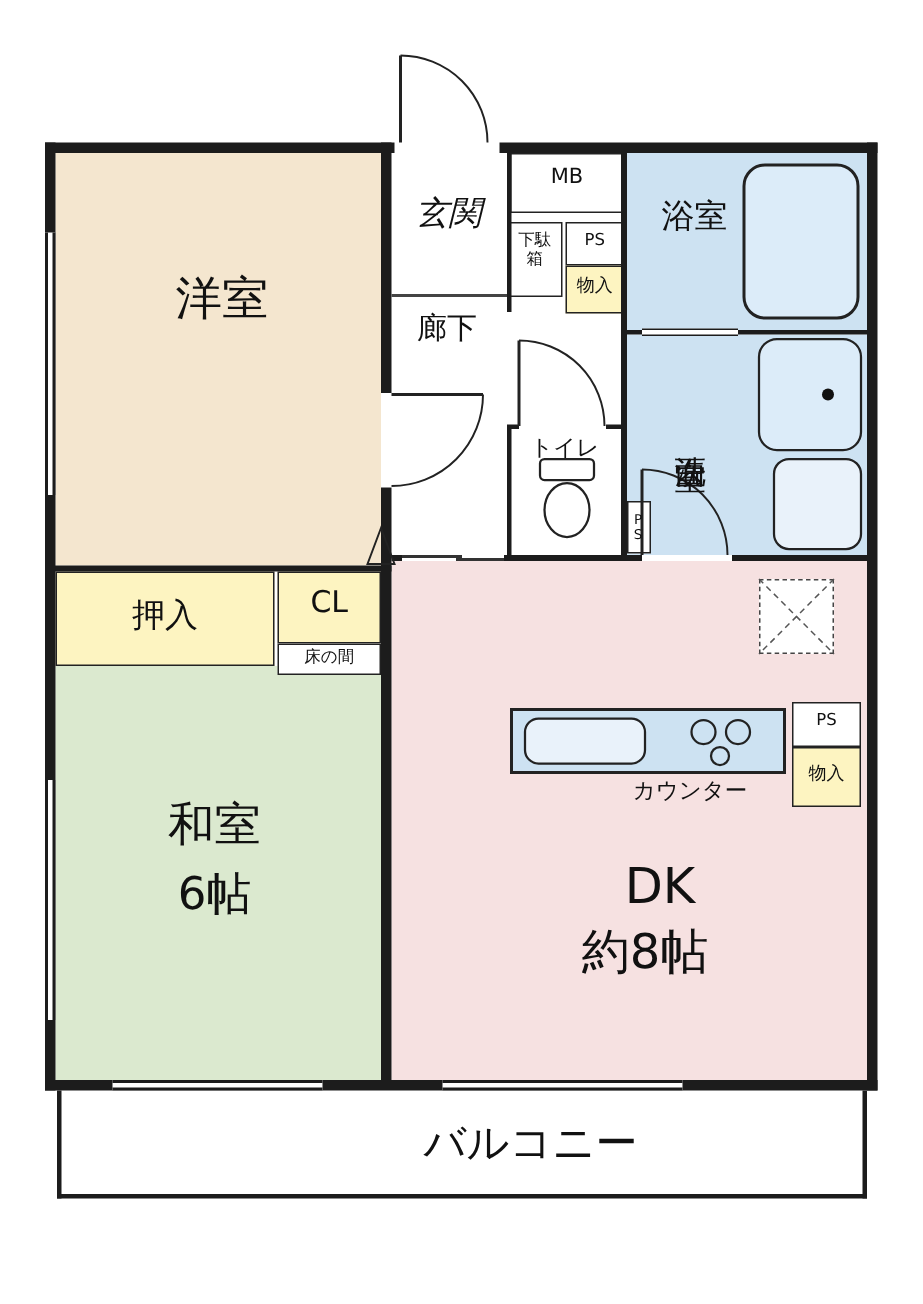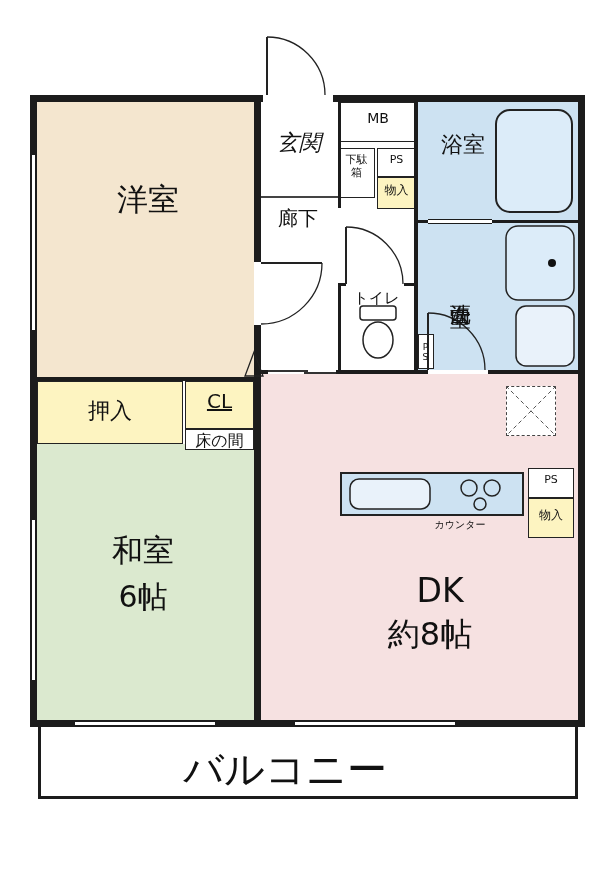--- a/index.html
+++ b/index.html
@@ -116,22 +116,22 @@
     </g>
     <g stroke="#555" stroke-width="1" stroke-dasharray="4,3">
       <line x1="506" y1="386" x2="556" y2="436"></line>
       <line x1="556" y1="386" x2="506" y2="436"></line>
     </g>
   </svg>
 
   <div class="lbl" style="left:43px;top:182px;width:210px;font-size:31px;">洋室</div>
 
   <div class="lbl" style="left:47px;top:398px;width:126px;font-size:22px;">押入</div>
-  <div class="lbl" style="left:185px;top:390px;width:69px;font-size:20px;text-decoration:underline;">CL</div>
-  <div class="lbl" style="left:185px;top:432px;width:69px;font-size:16px;">床の間</div>
+  <div class="lbl" style="left:185px;top:390px;width:69px;font-size:20px;">CL</div>
+  <div class="lbl" style="left:185px;top:432px;width:69px;font-size:11px;">床の間</div>
 
   <div class="lbl" style="left:43px;top:533px;width:200px;font-size:31px;">和室</div>
   <div class="lbl" style="left:43px;top:580px;width:200px;font-size:30px;">6帖</div>
 
   <div class="lbl" style="left:262px;top:130px;width:74px;font-size:22px;font-style:italic;">玄関</div>
   <div class="lbl" style="left:262px;top:207px;width:72px;font-size:20px;">廊下</div>
 
   <div class="lbl" style="left:340px;top:110px;width:76px;font-size:14px;">MB</div>
   <div class="lbl wrap" style="left:343px;top:154px;width:27px;font-size:11px;word-break:break-all;">下駄箱</div>
   <div class="lbl" style="left:377px;top:154px;width:39px;font-size:11px;">PS</div>
@@ -140,19 +140,19 @@
   <div class="lbl" style="left:420px;top:132px;width:86px;font-size:22px;">浴室</div>
 
   <div class="lbl vert" style="left:448px;top:230px;height:120px;font-size:21px;">洗面室</div>
   <div class="lbl vert" style="left:420px;top:337px;height:30px;font-size:9px;letter-spacing:0;">PS</div>
 
   <div class="lbl" style="left:340px;top:290px;width:73px;font-size:15px;">トイレ</div>
 
   <div class="lbl" style="left:340px;top:572px;width:200px;font-size:33px;">DK</div>
   <div class="lbl" style="left:330px;top:616px;width:200px;font-size:32px;">約8帖</div>
 
-  <div class="lbl" style="left:400px;top:519px;width:120px;font-size:10px;">カウンター</div>
+  <div class="lbl" style="left:400px;top:519px;width:120px;font-size:15px;">カウンター</div>
   <div class="lbl" style="left:528px;top:474px;width:46px;font-size:11px;">PS</div>
   <div class="lbl" style="left:528px;top:509px;width:46px;font-size:12px;">物入</div>
 
-  <div class="lbl" style="left:145px;top:746px;width:280px;font-size:40px;">バルコニー</div>
+  <div class="lbl" style="left:145px;top:746px;width:280px;font-size:28px;text-align:right;">バルコニー</div>
 
 </div>
 
 </body></html>

